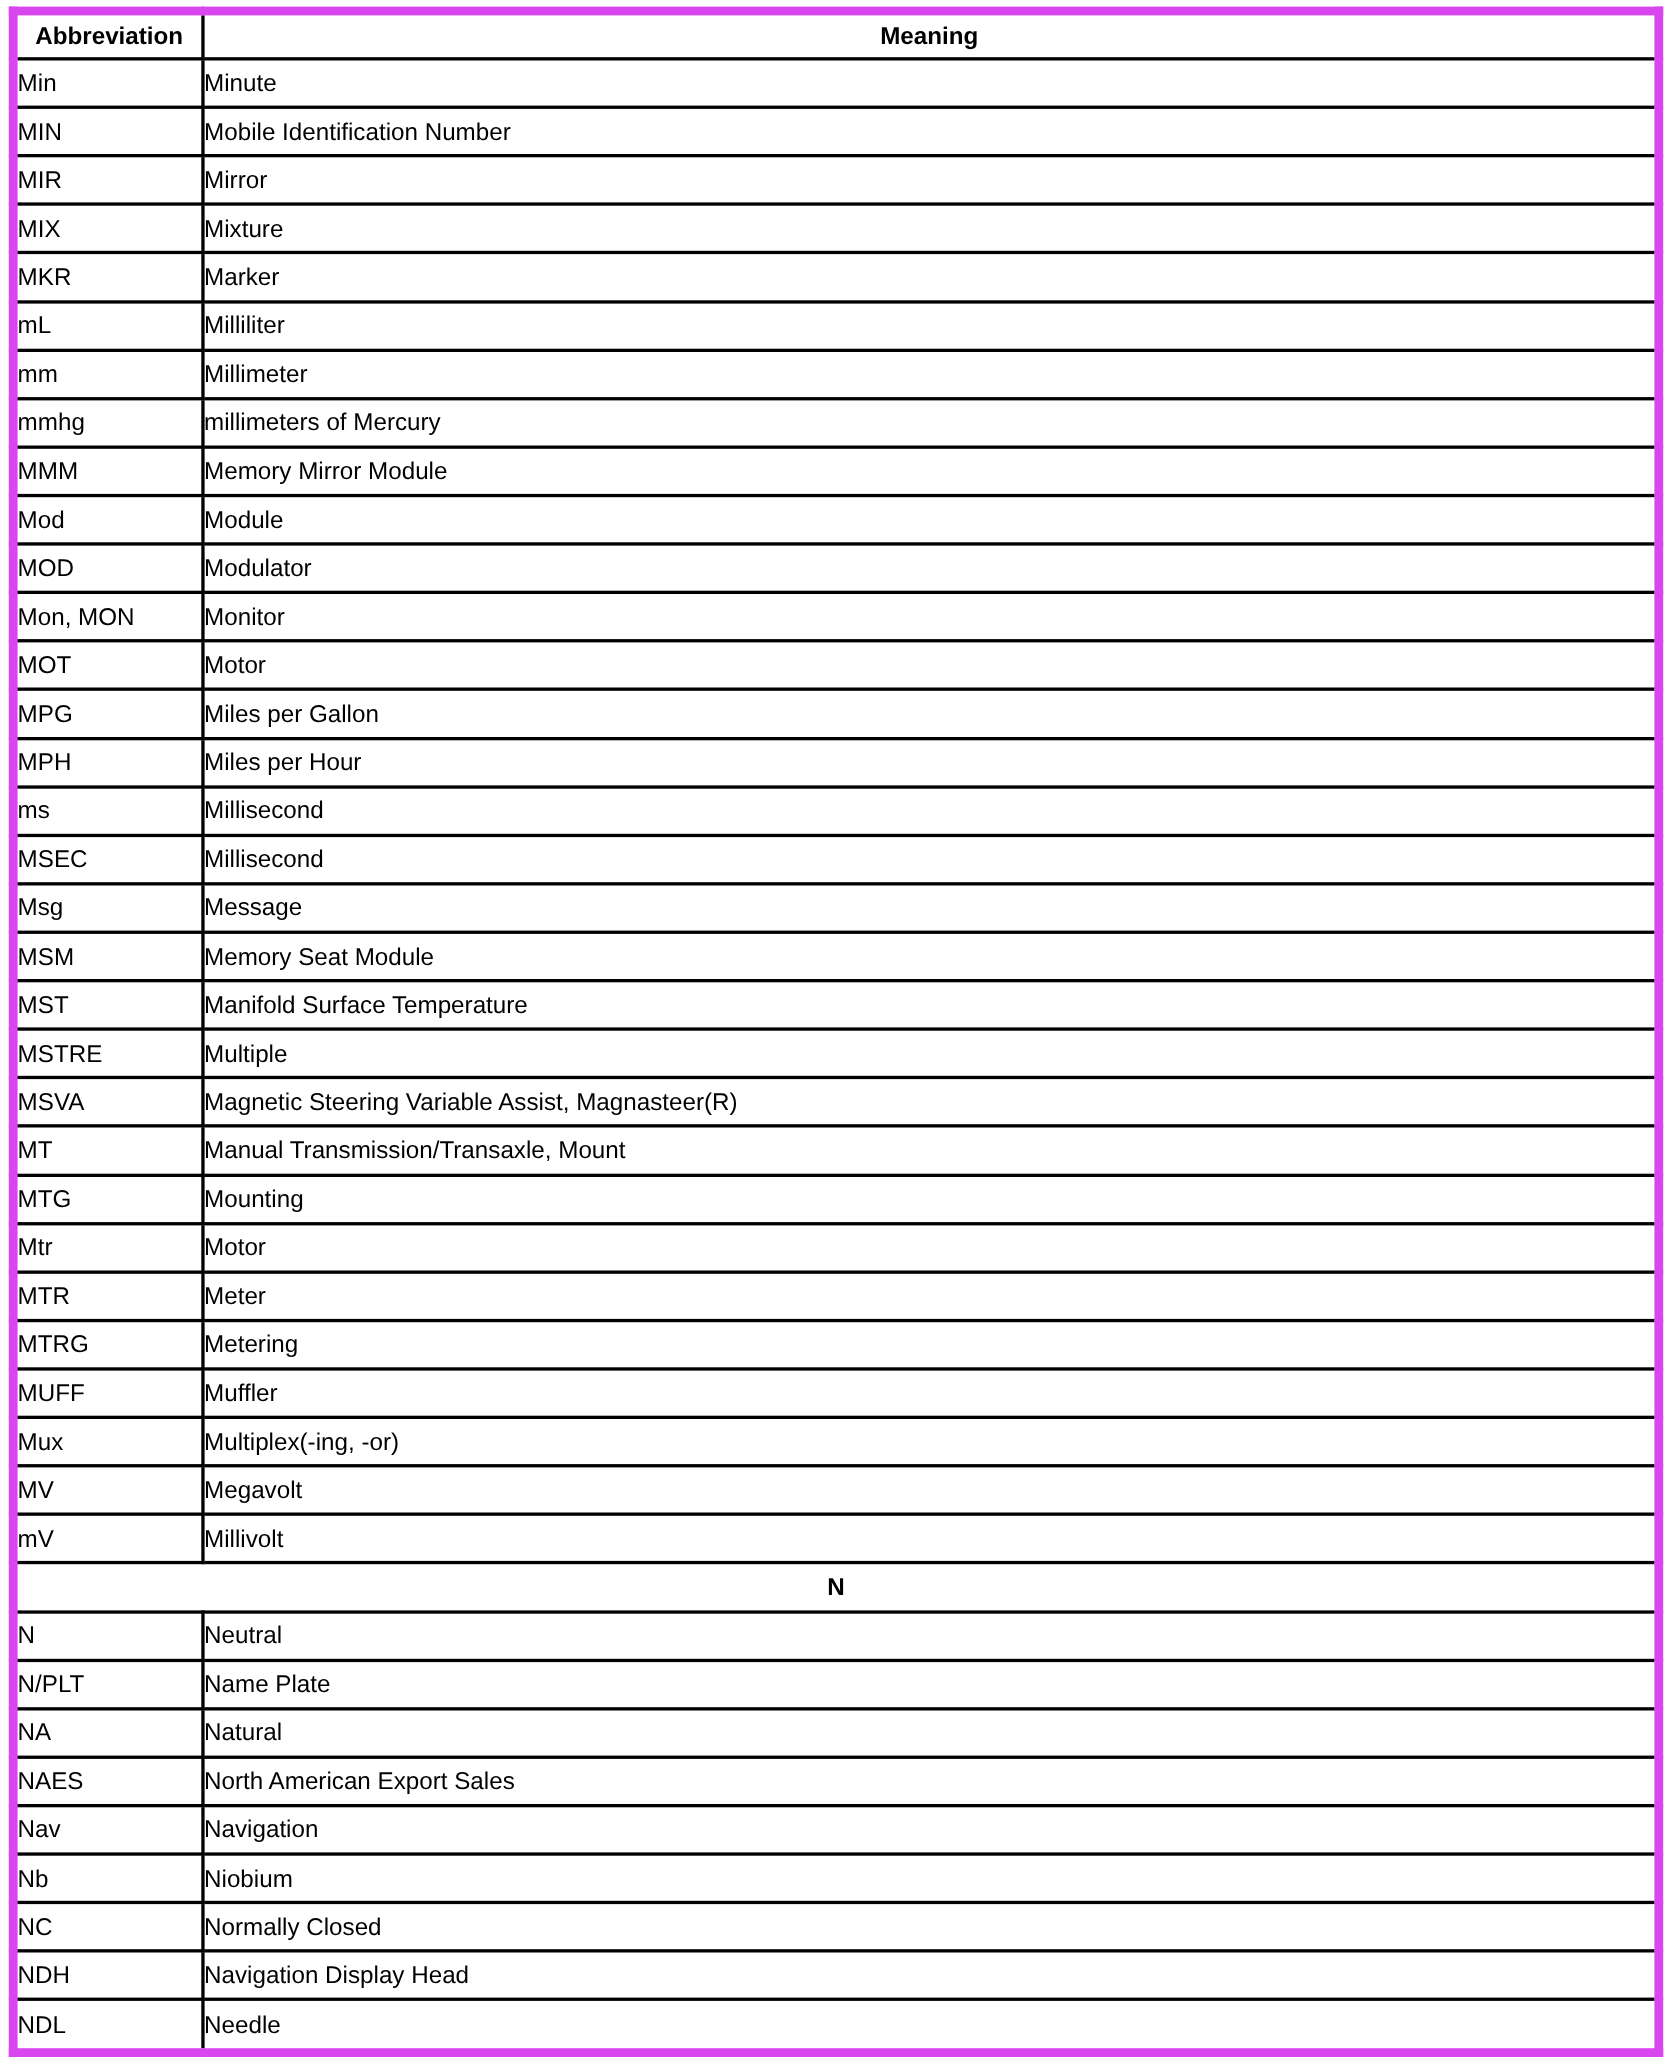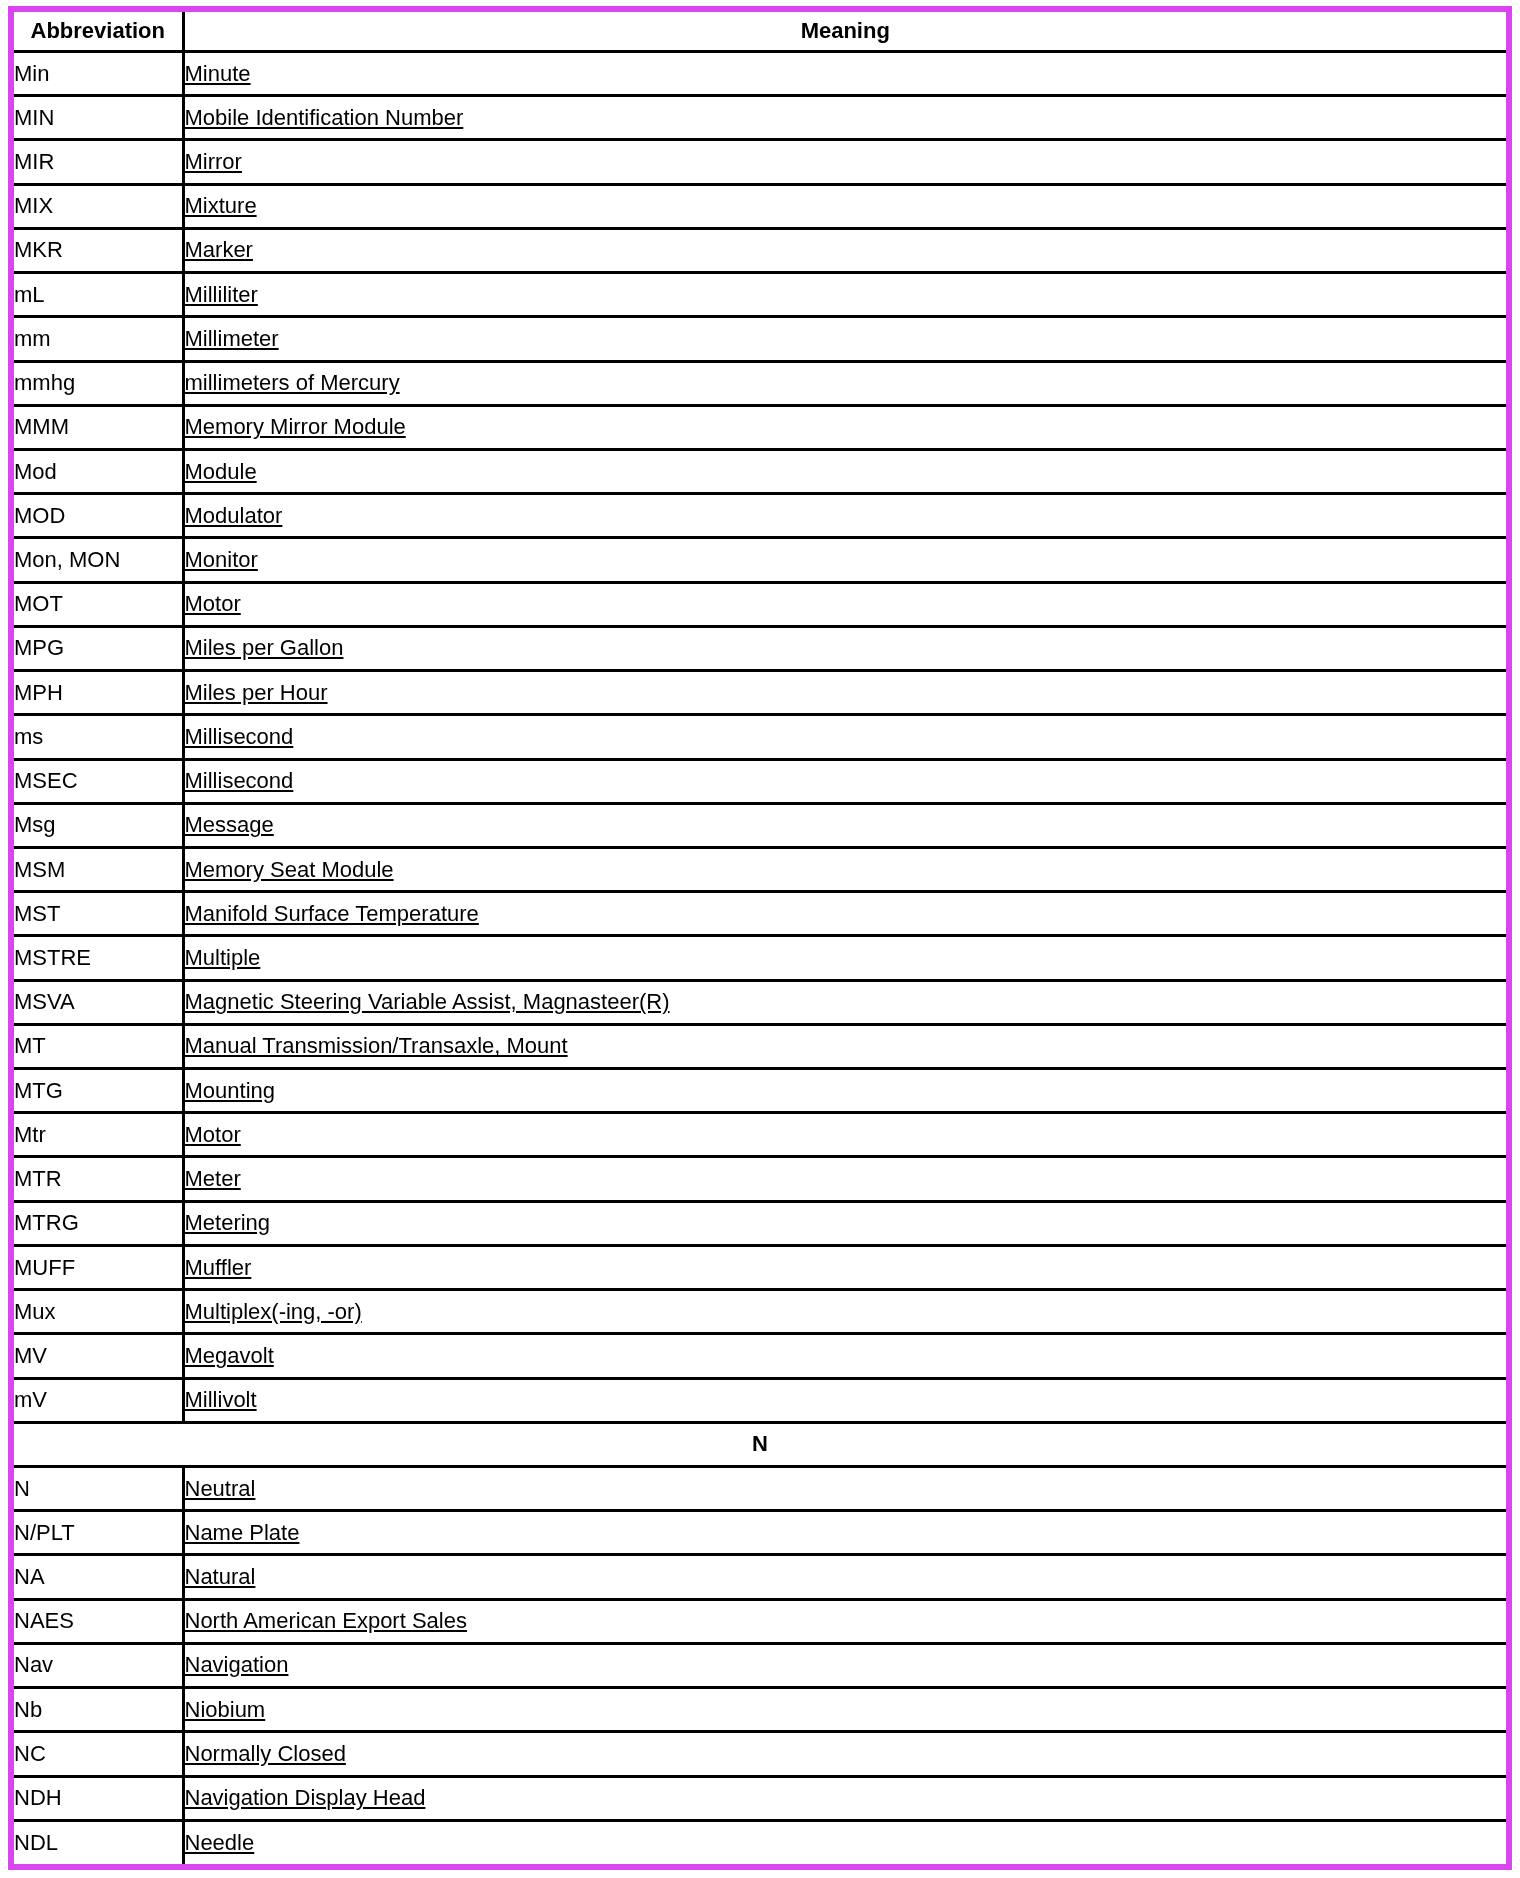--- a/index.html
+++ b/index.html
@@ -15,21 +15,21 @@
     width: 1520px;
     height: 1878px;
     box-sizing: border-box;
     padding: 6px 8px;
   }
   table.abbrev-table {
     border-collapse: collapse;
     table-layout: fixed;
     width: 1504px;
     height: 1864px;
-    border: 6px solid #d946ef;
+    border: 8px solid #d946ef;
     font-size: 22px;
   }
   table.abbrev-table col.col-abbr { width: 172px; }
   table.abbrev-table th,
   table.abbrev-table td {
     border: 3px solid #000000;
     padding: 0;
     vertical-align: middle;
     overflow: hidden;
     white-space: nowrap;
@@ -38,21 +38,20 @@
     font-weight: bold;
     text-align: center;
     height: 38px;
   }
   td.abbr-cell {
     text-align: left;
   }
   td.meaning-cell {
     text-align: left;
     padding-left: 7px;
-    text-decoration: underline;
   }
   tr.section-row td {
     text-align: center;
     font-weight: bold;
   }
 </style>
 </head>
 <body>
 
 <div class="page">

